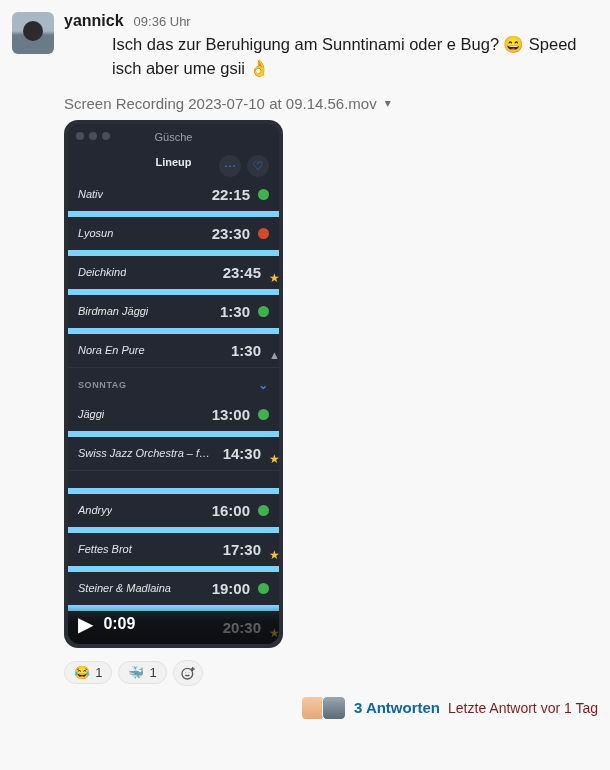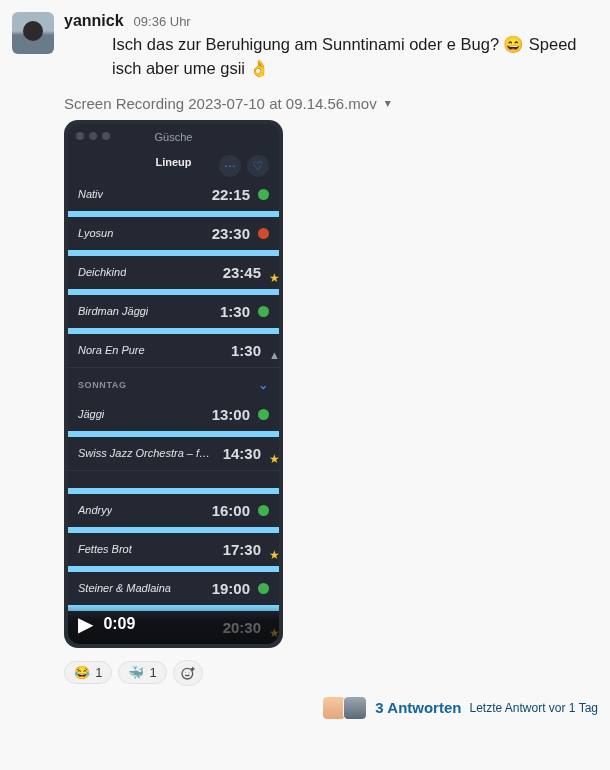--- a/index.html
+++ b/index.html
@@ -134,21 +134,21 @@
       display:flex; align-items:center; gap:8px; margin-top:10px;justify-content:flex-end;
     }
     .mini-avs { display:flex; }
     .mini-av {
       width:24px; height:24px; border-radius:5px; background:#d0d0d0;
       border:1px solid #f8f8f8; margin-left:-3px;
     }
     .mini-av:first-child{ margin-left:0; background:linear-gradient(#f6c9a3,#e4a578); }
     .mini-av:nth-child(2){ background:linear-gradient(#9aa7b2,#5b6a77); }
     .reply-count { color:#1264A3; font-weight:700; font-size:15px; }
-    .reply-meta { color:#0c4a6e; font-size:12px; }
+    .reply-meta { color:#7f1d1d; font-size:14px; }
   </style>
 </head>
 <body>
 
 <div class="message">
   <div class="avatar"></div>
   <div class="content">
     <div class="head-row">
       <span class="username">yannick</span>
       <span class="timestamp">09:36 Uhr</span>

